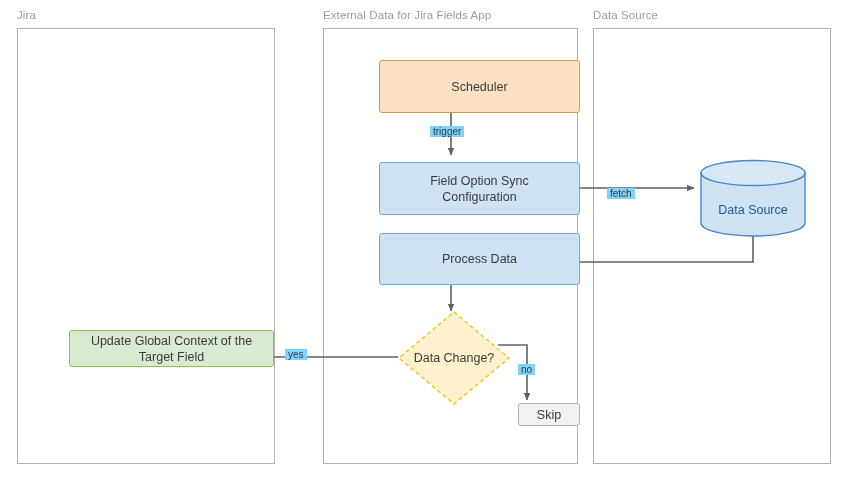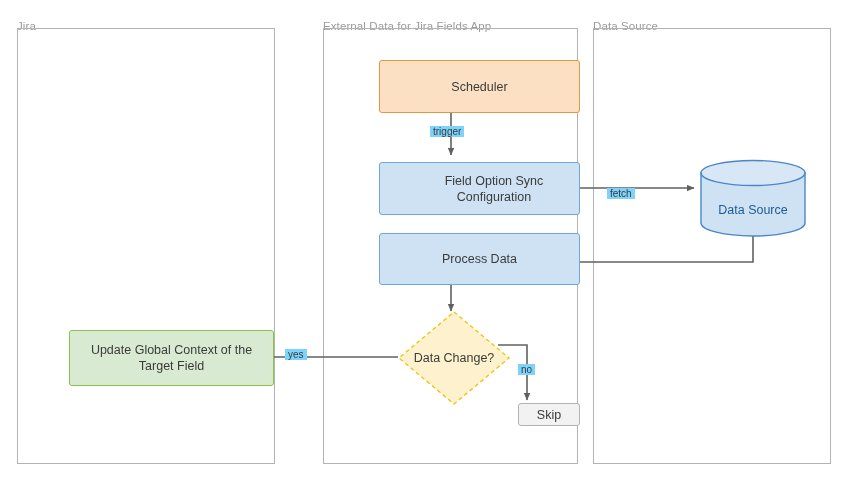--- a/index.html
+++ b/index.html
@@ -16,21 +16,20 @@
     overflow: hidden;
   }
 
   
   .pool-label {
     position: absolute;
     font-size: 11.5px;
     color: #9b9b9b;
     letter-spacing: 0.1px;
     white-space: nowrap;
-    margin-top: 11px;
   }
   .pool-box {
     position: absolute;
     border: 1px solid #b3b3b3;
     background: transparent;
     box-sizing: border-box;
   }
 
   
   .node {
@@ -181,40 +180,40 @@
 
   <div class="edge-label" style="left:430px; top:126px;">trigger</div>
   <div class="edge-label" style="left:607px; top:188px;">fetch</div>
   <div class="edge-label" style="left:285px; top:349px;">yes</div>
   <div class="edge-label" style="left:518px; top:364px;">no</div>
 
   <div class="node node-scheduler" style="left:351px; top:60px; width:201px; height:53px;">
     <span>Scheduler</span>
   </div>
 
-  <div class="node node-blue" style="left:351px; top:162px; width:201px; height:53px;justify-content:flex-end;">
+  <div class="node node-blue" style="left:351px; top:162px; width:201px; height:53px;">
     <span style="max-width:170px;">Field Option Sync Configuration</span>
   </div>
 
   <div class="node node-blue" style="left:351px; top:233px; width:201px; height:52px;">
     <span>Process Data</span>
   </div>
 
   <div class="diamond-wrap" style="left:398px; top:311px; width:112px; height:94px;">
     <svg width="112" height="94" viewBox="0 0 112 94">
       <polygon points="56,1 111,47 56,93 1,47" fill="#fdf2cd" stroke="#f0c514" stroke-width="1.4" stroke-dasharray="4 3"></polygon>
     </svg>
     <div class="diamond-label">Data Change?</div>
   </div>
 
   <div class="node node-gray" style="left:490px; top:403px; width:62px; height:23px;">
     <span>Skip</span>
   </div>
 
-  <div class="node node-green" style="left:41px; top:330px; width:205px; height:56px;">
+  <div class="node node-green" style="left:41px; top:330px; width:205px; height:37px;">
     <span style="max-width:165px;">Update Global Context of the Target Field</span>
   </div>
 
   <div class="cylinder-wrap" style="left:700px; top:160px; width:106px; height:76px;">
     <svg width="106" height="76" viewBox="0 0 106 76">
       <path d="M1,13 L1,63 A52,13 0 0 0 105,63 L105,13 Z" fill="#cfe2f3" stroke="#4a86c8" stroke-width="1.4"></path>
       <ellipse cx="53" cy="13" rx="52" ry="12.5" fill="#d8e7f6" stroke="#4a86c8" stroke-width="1.4"></ellipse>
     </svg>
     <div class="cylinder-label" style="padding-top:12px;">Data Source</div>
   </div>

